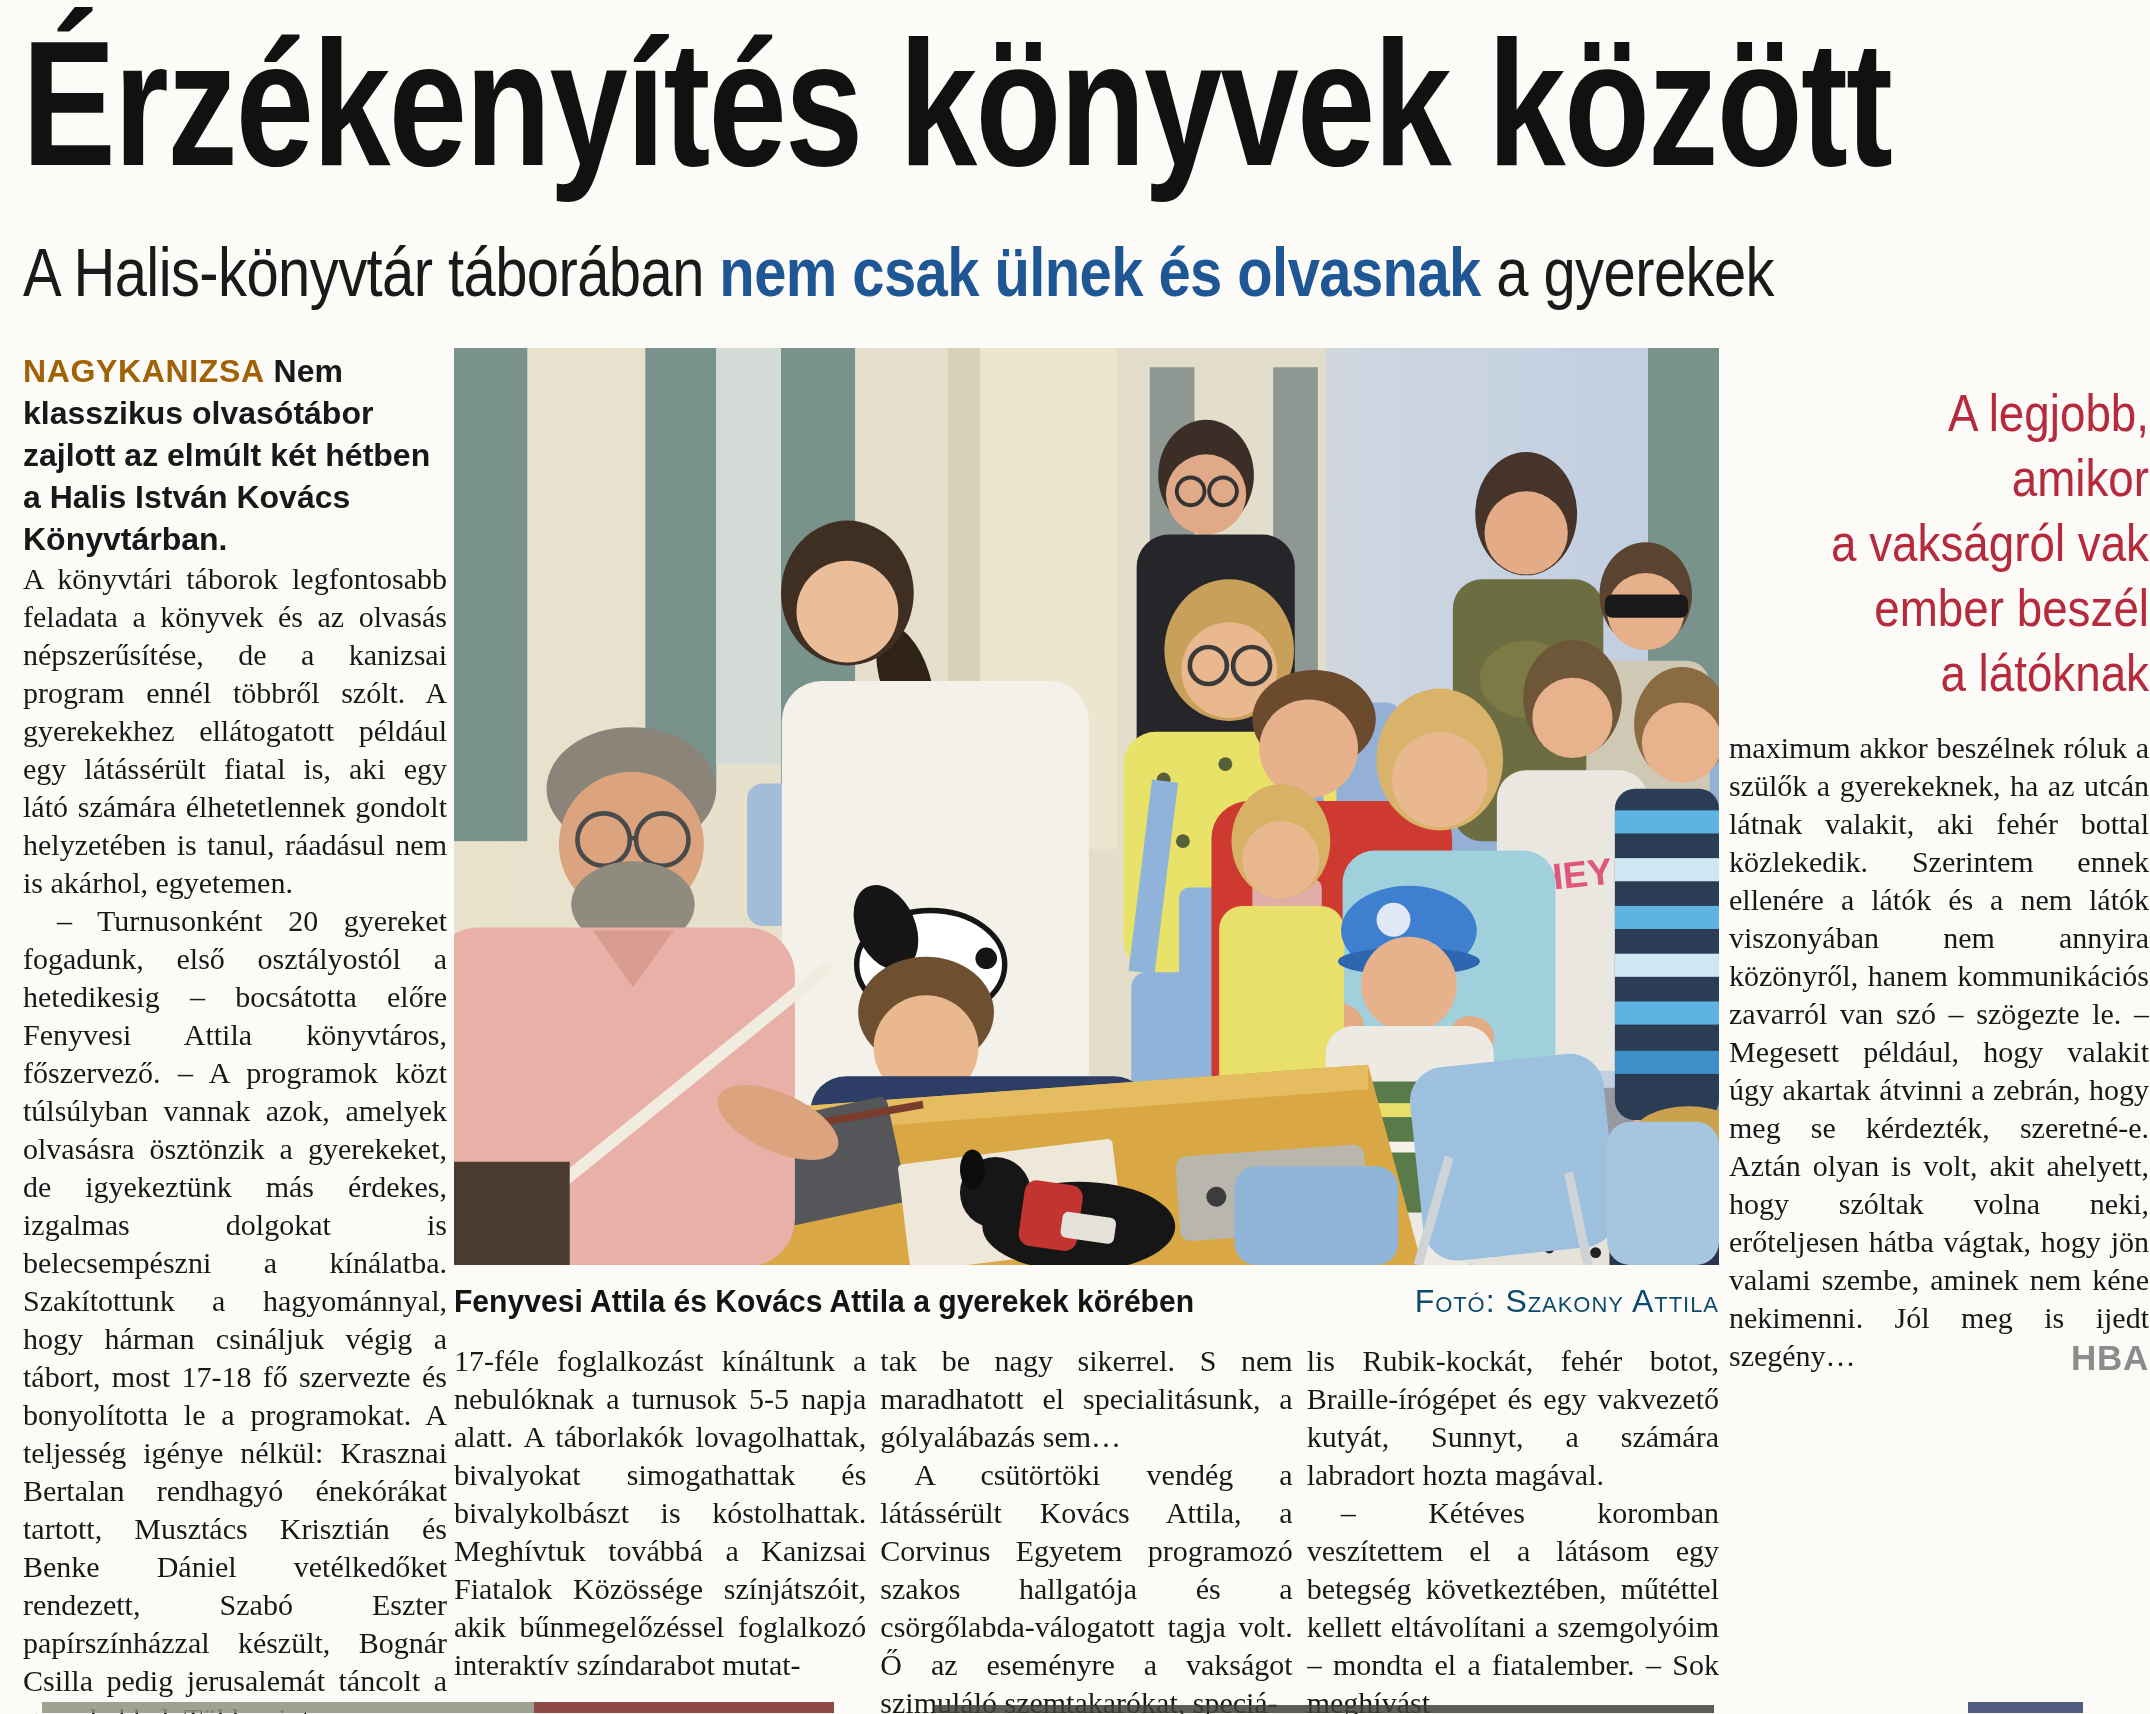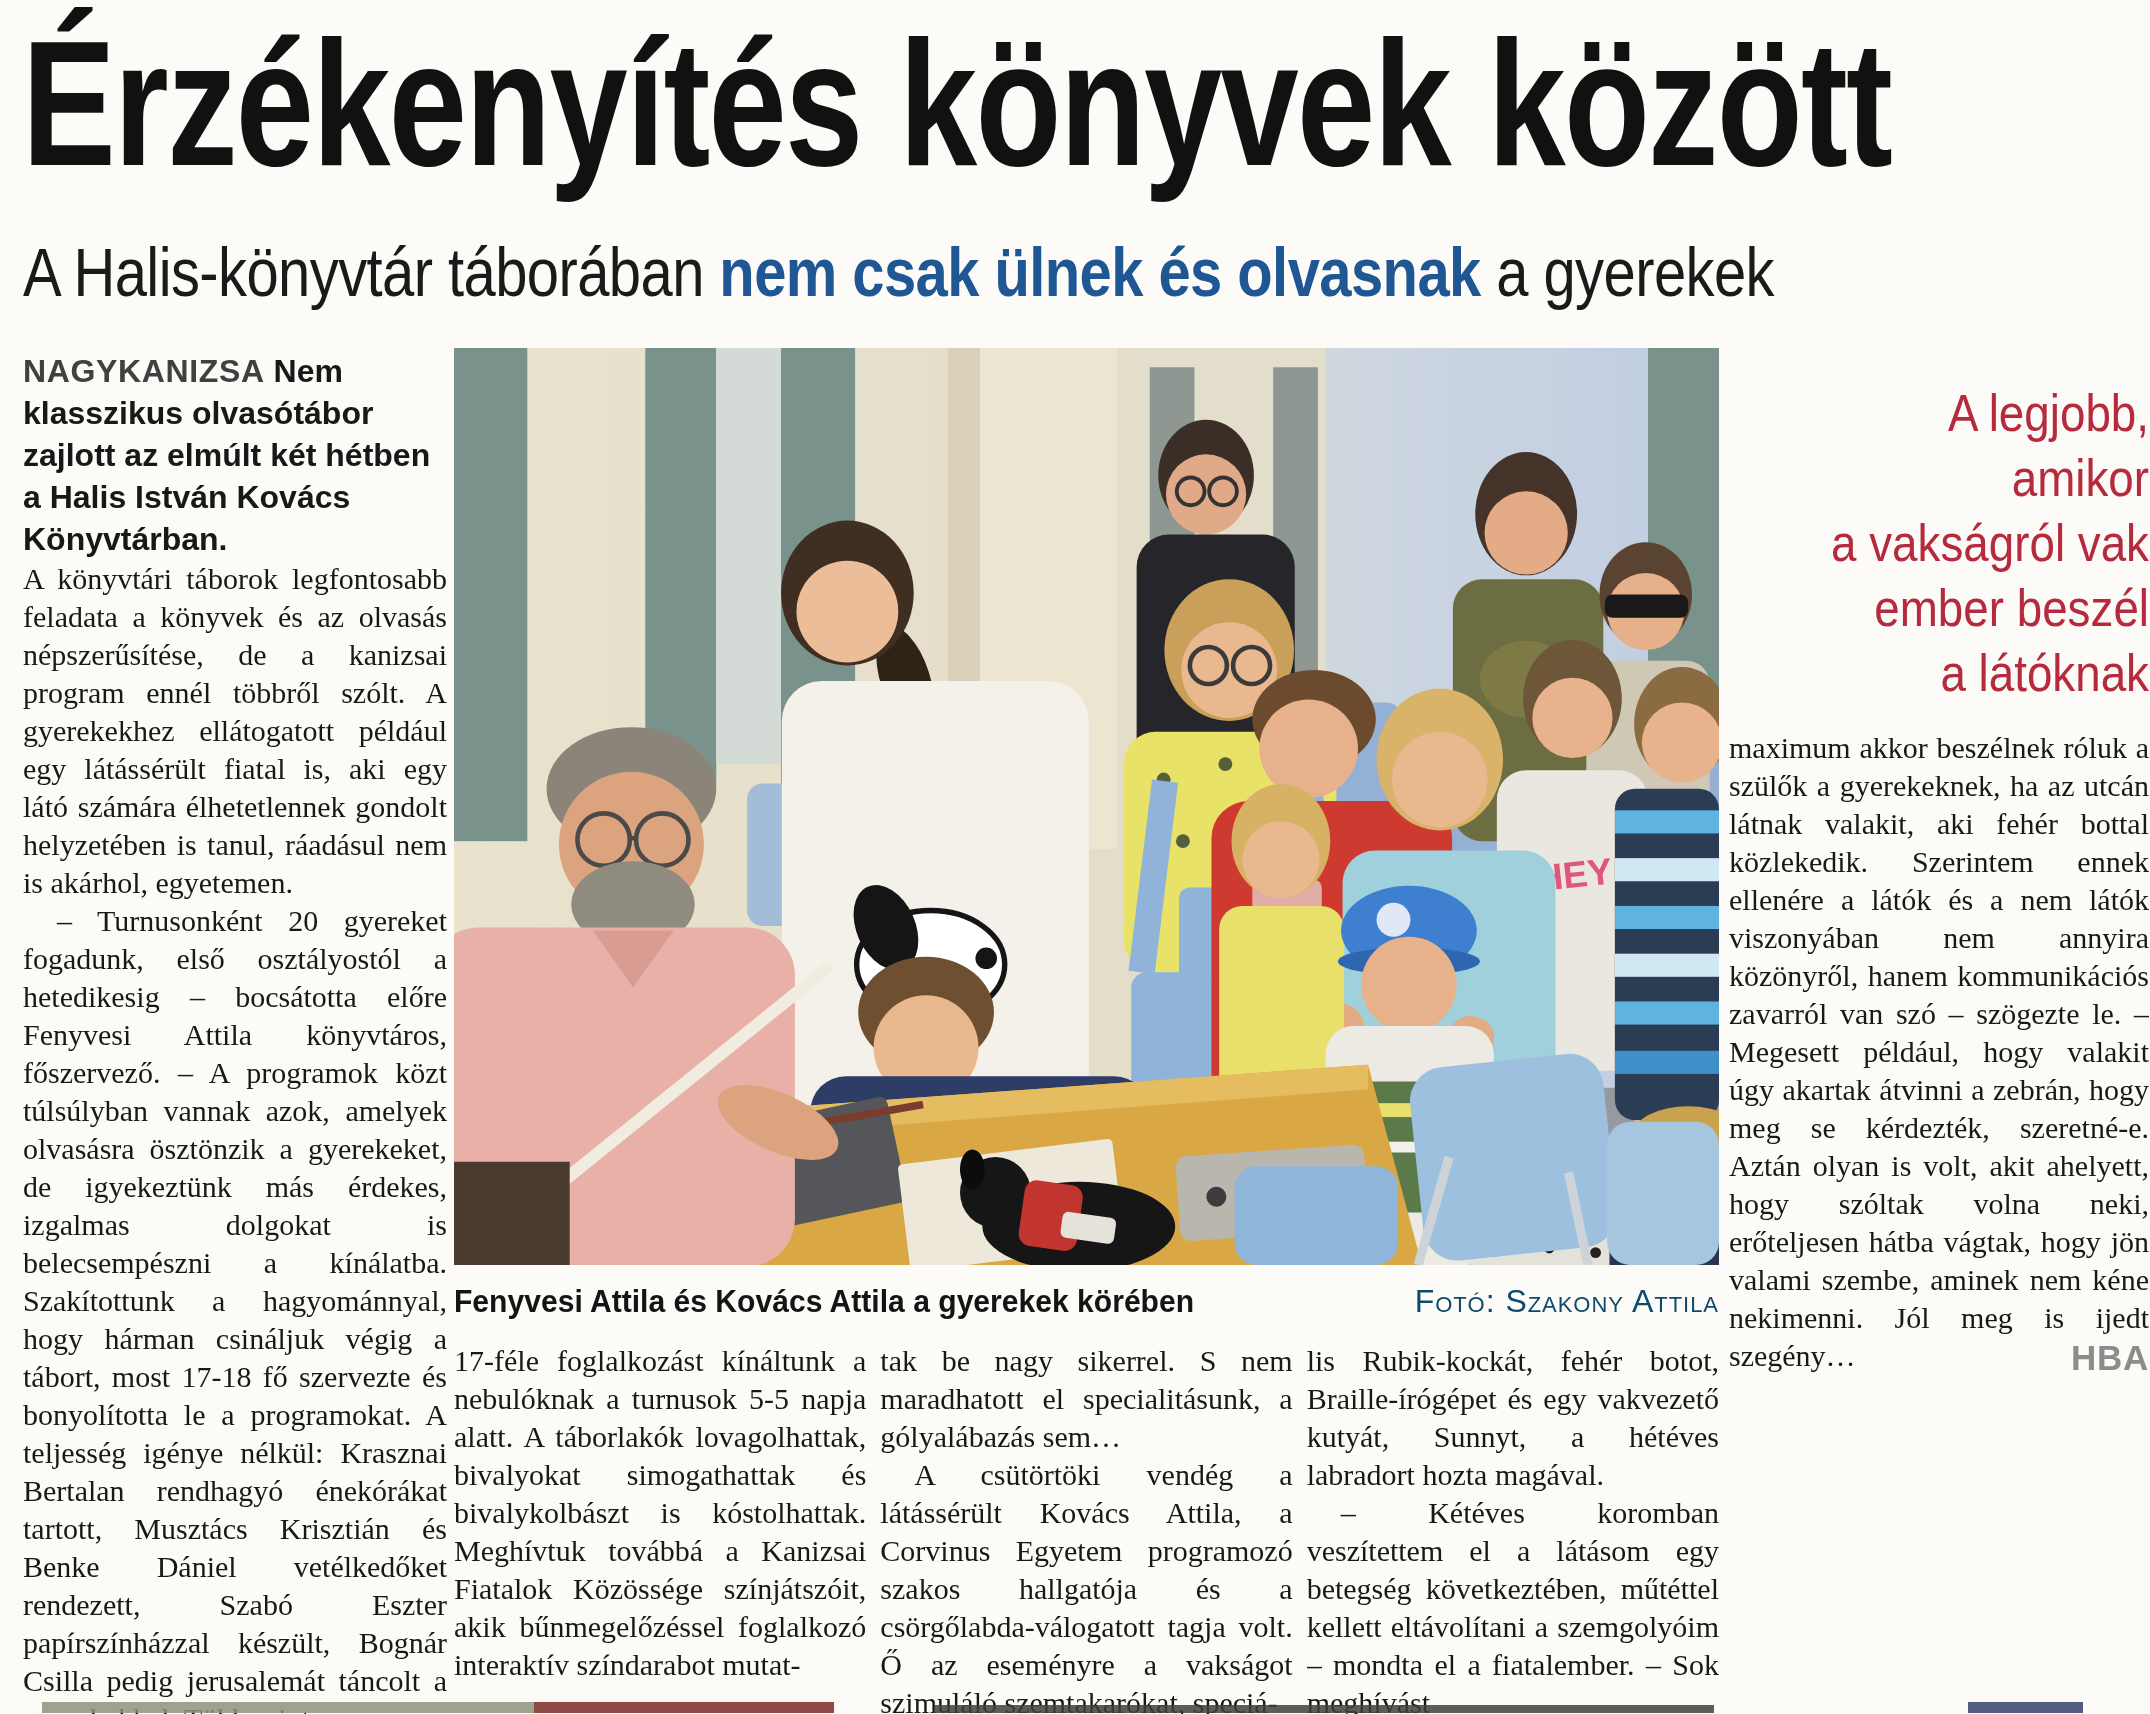--- a/index.html
+++ b/index.html
@@ -27,21 +27,21 @@
   .subhead-highlight{font-weight:bold;}
   
   .bodytext{font-size:30px;line-height:38px;text-align:justify;color:#181818;}
   .bodytext p{margin:0;}
   .indent{text-indent:34px;}
   .col-left{left:23px;top:350px;width:424px;height:1369px;overflow:hidden;}
   .lead{
     font-family:"Liberation Sans",sans-serif;font-weight:bold;
     font-size:32px;line-height:42px;text-align:left;margin-bottom:31px;
   }
-  .location-tag{color:#404040;letter-spacing:0.02em;}
+  .location-tag{color:#a16207;letter-spacing:0.02em;}
   .col-right{left:1729px;top:350px;width:420px;height:1365px;overflow:hidden;}
   .pull-quote{
     font-family:"Liberation Sans",sans-serif;
     color:#b52a3c;font-size:52px;line-height:65px;font-weight:400;
     text-align:right;margin:31px 0 23px 0;
     transform:scaleX(0.88);transform-origin:right top;
   }
   .byline{
     font-family:"Liberation Sans",sans-serif;font-weight:bold;
     font-size:35px;color:#8c8c8c;text-align:right;margin-top:-36px;
@@ -299,21 +299,21 @@
 
 <div class="abs bottom-cols bodytext">
   <div class="bottom-col">
     <p>17-féle foglalkozást kínáltunk a nebulóknak a turnusok 5-5 napja alatt. A táborlakók lovagolhattak, bivalyokat simogathattak és bivalykolbászt is kóstolhattak. Meghívtuk továbbá a Kanizsai Fiatalok Közössége színjátszóit, akik bűnmegelőzéssel foglalkozó interaktív színdarabot mutat-</p>
   </div>
   <div class="bottom-col">
     <p>tak be nagy sikerrel. S nem maradhatott el specialitásunk, a gólyalábazás sem…</p>
     <p class="indent">A csütörtöki vendég a látássérült Kovács Attila, a Corvinus Egyetem programozó szakos hallgatója és a csörgőlabda-válogatott tagja volt. Ő az eseményre a vakságot szimuláló szemtakarókat, speciá-</p>
   </div>
   <div class="bottom-col">
-    <p>lis Rubik-kockát, fehér botot, Braille-írógépet és egy vakvezető kutyát, Sunnyt, a hétéves labradort hozta magával.</p>
+    <p>lis Rubik-kockát, fehér botot, Braille-írógépet és egy vakvezető kutyát, Sunnyt, a számára labradort hozta magával.</p>
     <p class="indent">– Kétéves koromban veszítettem el a látásom egy betegség következtében, műtéttel kellett eltávolítani a szemgolyóim – mondta el a fiatalember. – Sok meghívást</p>
   </div>
 </div>
 
 <div class="abs col-right bodytext">
   <div class="pull-quote">
     <div>A legjobb,</div>
     <div>amikor</div>
     <div>a vakságról vak</div>
     <div>ember beszél</div>

